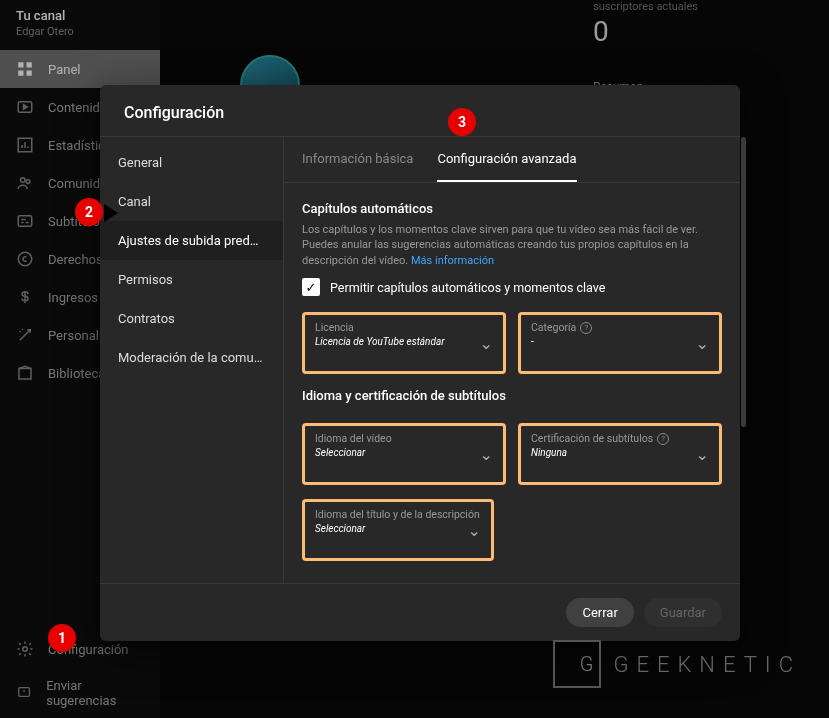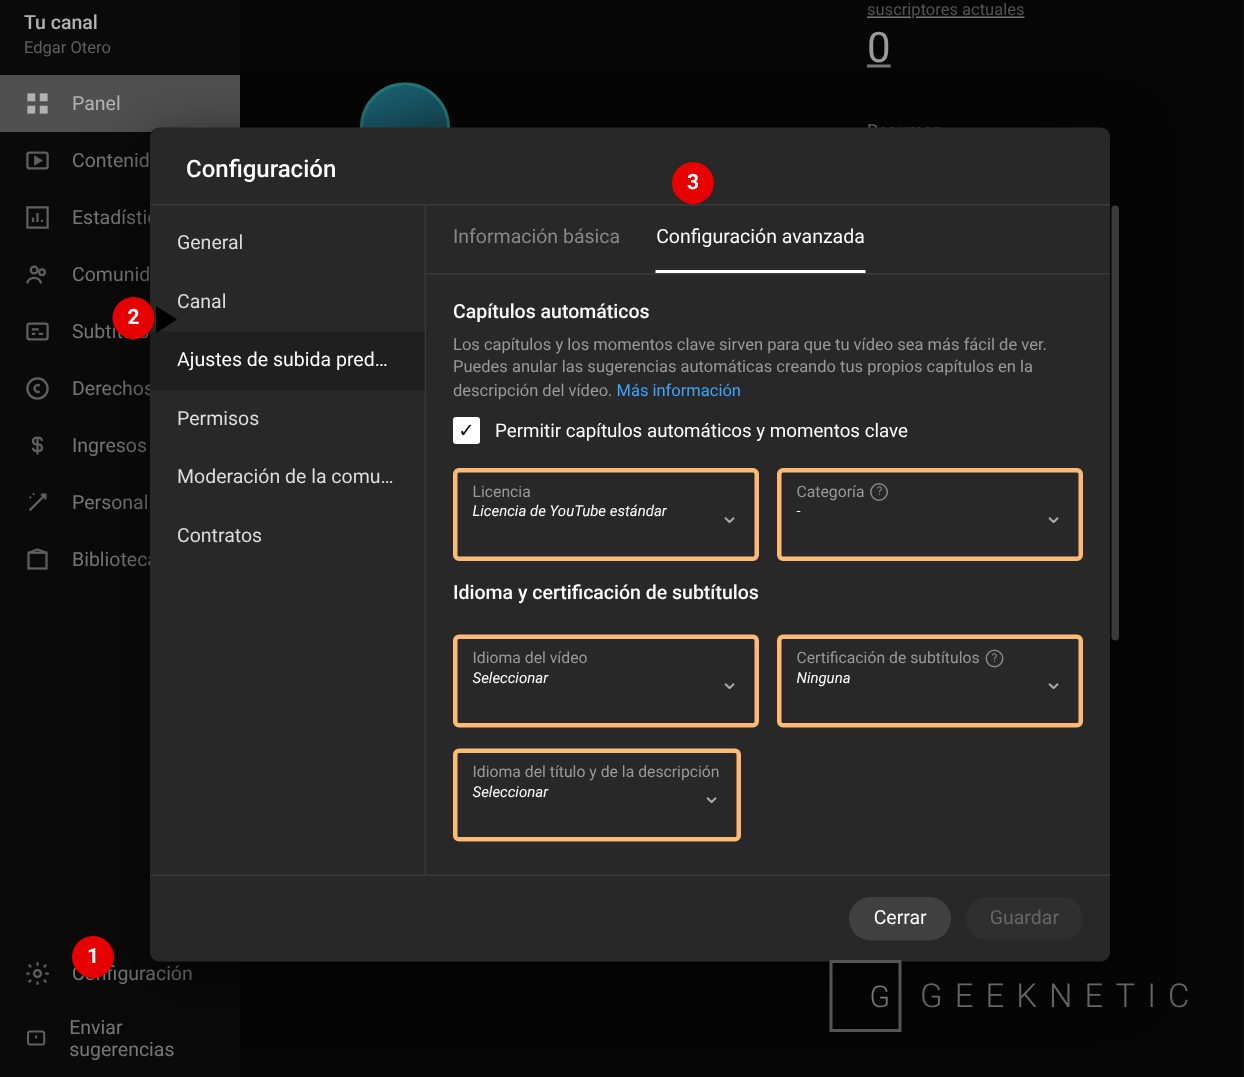--- a/index.html
+++ b/index.html
@@ -13,21 +13,21 @@
 .nav-list { list-style: none; }
 .nav-item { display: flex; align-items: center; padding: 10px 16px; font-size: 13px; color: #aaa; cursor: pointer; gap: 14px; }
 .nav-item.active { background: #737373; color: #fff; }
 .nav-item .icon { width: 18px; height: 18px; display: flex; align-items: center; justify-content: center; color: #888; }
 .nav-item.active .icon { color: #fff; }
 .sidebar-bottom { position: absolute; bottom: 0; left: 0; width: 100%; }
 
 
 .bg-content { position: absolute; left: 160px; top: 0; right: 0; height: 100%; background: #0a0a0a; padding: 0 20px; }
 .avatar-circle { position: absolute; left: 240px; top: 55px; width: 60px; height: 60px; border-radius: 50%; background: linear-gradient(135deg, #2a8fa8, #1a5f70); border: 2px solid #3aa; }
-.stats-block { position: absolute; left: 418px; top: 0; text-decoration: underline; }
+.stats-block { position: absolute; left: 433px; top: 0; }
 .stats-label { font-size: 11px; color: #777; }
 .stats-number { font-size: 28px; color: #ddd; margin-top: 2px; }
 .summary-label { font-size: 12px; color: #aaa; margin-top: 32px; }
 
 
 .modal-backdrop { position: absolute; inset: 0; background: rgba(0,0,0,0.3); }
 .modal { position: absolute; left: 100px; top: 85px; width: 640px; background: #282828; border-radius: 6px; box-shadow: 0 10px 40px rgba(0,0,0,0.6); }
 .modal-title { color: #fff; font-size: 16px; font-weight: 500; padding: 18px 24px 14px; }
 .modal-body { display: flex; border-top: 1px solid #3a3a3a; min-height: 320px; }
 .modal-sidenav { width: 184px; border-right: 1px solid #3a3a3a; padding: 6px 0; }
@@ -194,22 +194,22 @@
 
 <div class="modal-backdrop"></div>
 <div class="modal">
   <div class="modal-title">Configuración</div>
   <div class="modal-body">
     <div class="modal-sidenav">
       <div class="sidenav-item">General</div>
       <div class="sidenav-item">Canal</div>
       <div class="sidenav-item active">Ajustes de subida predeterm...</div>
       <div class="sidenav-item">Permisos</div>
+      <div class="sidenav-item">Contratos</div>
       <div class="sidenav-item">Moderación de la comunidad</div>
-      <div class="sidenav-item">Contratos</div>
     </div>
     <div class="modal-content">
       <div class="scrollbar-track"></div>
       <div class="tabs">
         <div class="tab">Información básica</div>
         <div class="tab active">Configuración avanzada</div>
       </div>
       <div class="panel">
         <div class="section-title">Capítulos automáticos</div>
         <div class="section-desc"><span>Los capítulos y los momentos clave sirven para que tu vídeo sea más fácil de ver. Puedes anular las sugerencias automáticas creando tus propios capítulos en la descripción del vídeo. </span><span class="link">Más información</span></div>

